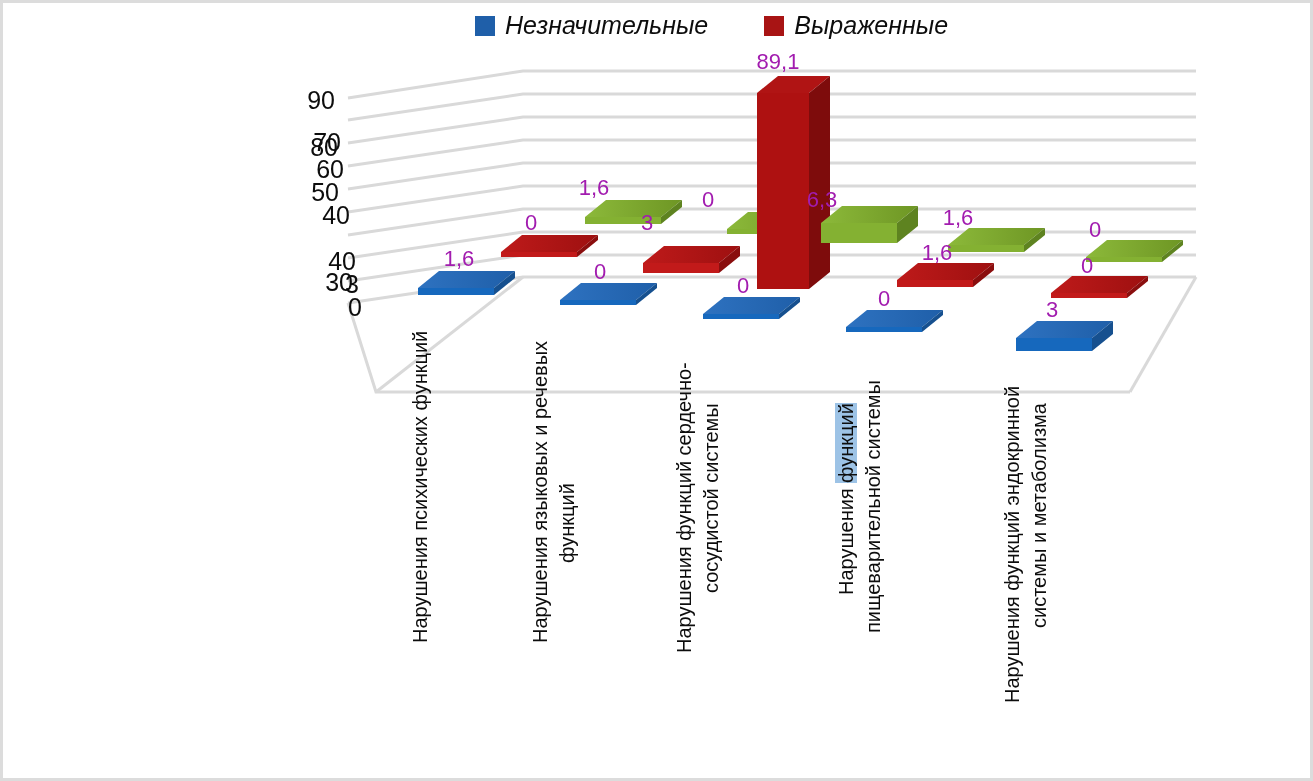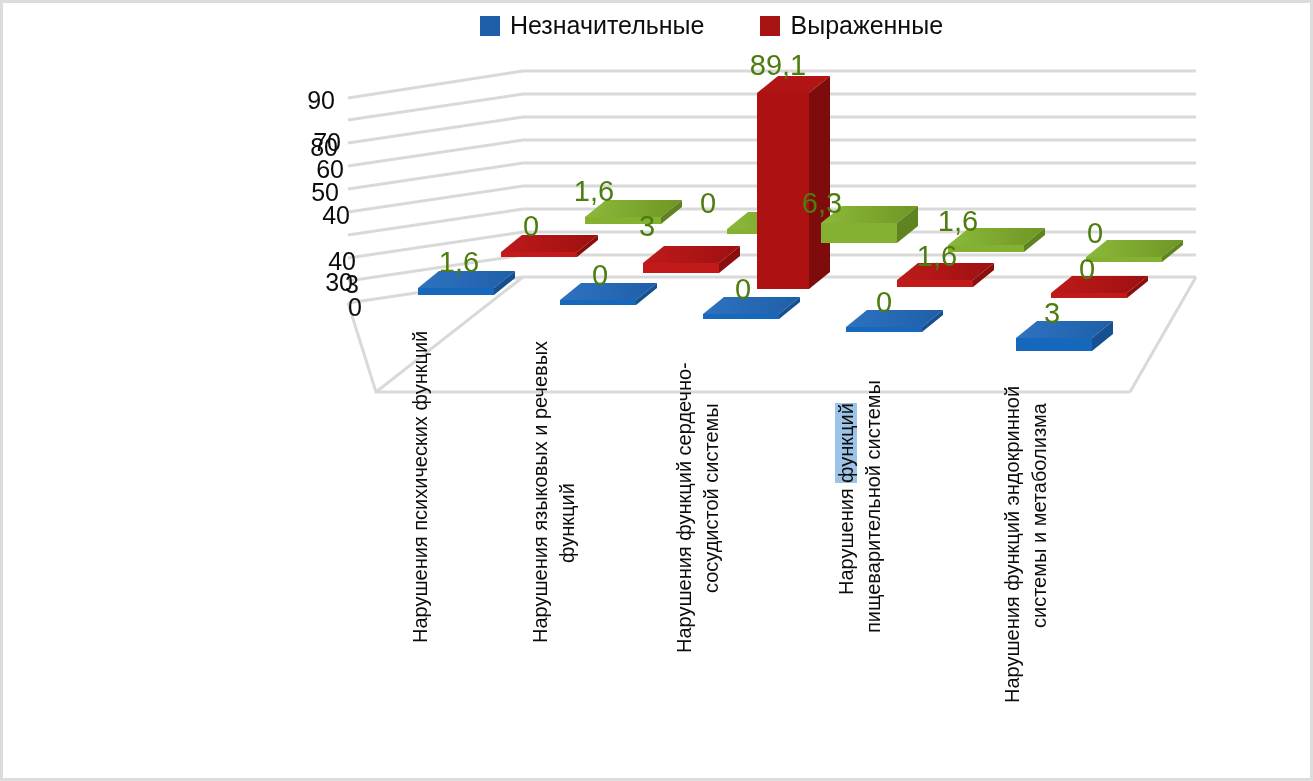--- a/index.html
+++ b/index.html
@@ -14,40 +14,40 @@
   }
   
   #legend{
     position:absolute;
     top:10px;left:0;width:100%;
     display:flex;justify-content:center;align-items:center;
     gap:56px;
     padding-left:110px;
     box-sizing:border-box;
   }
-  .legend-entry{display:flex;align-items:center;gap:10px;}
+  .legend-entry{display:flex;align-items:center;gap:10px;font-style:italic;}
   .legend-swatch{width:20px;height:20px;display:block;}
   .legend-label{font-size:25px;color:#0d0d0d;line-height:1;white-space:nowrap;}
 
   
   #plot{position:absolute;left:0;top:0;width:100%;height:100%;}
   #plot svg{position:absolute;left:0;top:0;}
 
   
   .ytick{
     position:absolute;
     font-size:25px;color:#0d0d0d;
     text-align:right;width:60px;
     line-height:1;
   }
 
   
   .vlabel{
     position:absolute;
-    font-size:29px;color:#4d7c0f;
+    font-size:22px;color:#a21caf;
     line-height:1;white-space:nowrap;
     transform:translateX(-50%);
     text-align:right;
   }
 
   
   .cat{
     position:absolute;
     writing-mode:vertical-rl;
     transform:rotate(180deg);

